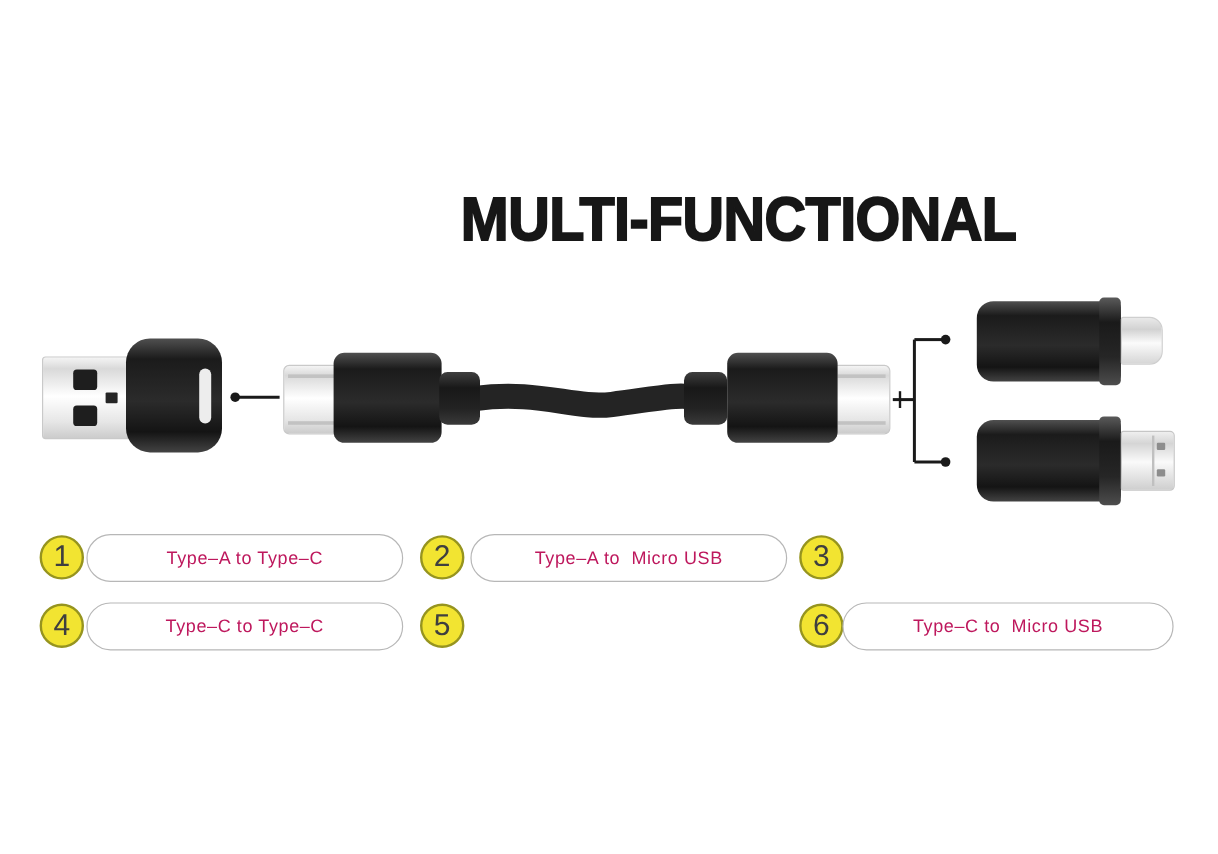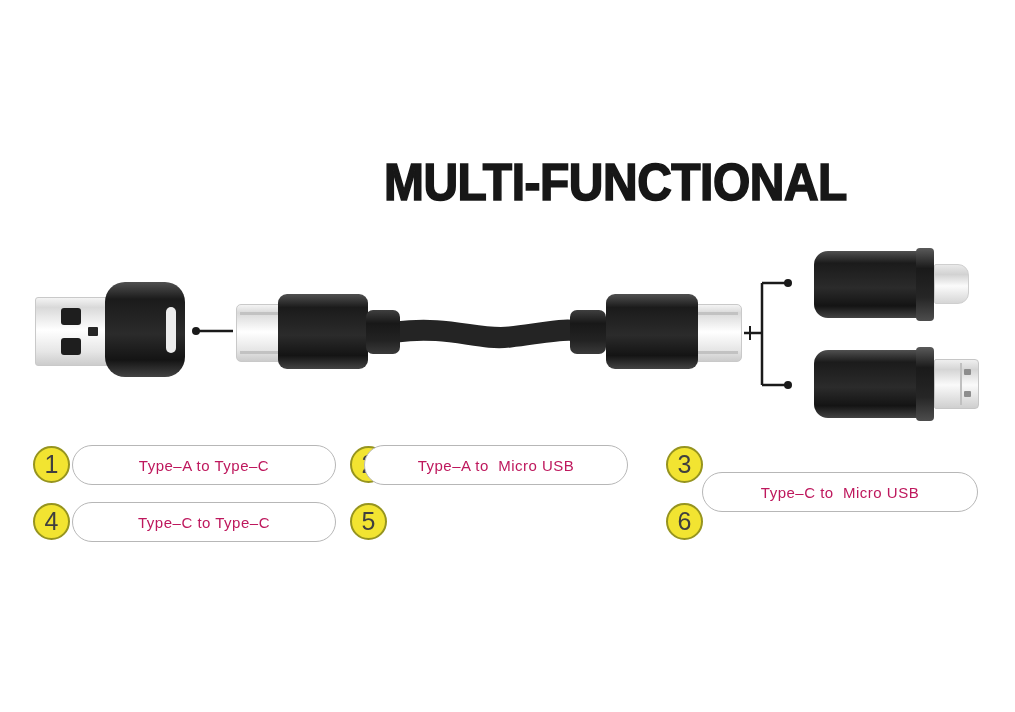--- a/index.html
+++ b/index.html
@@ -145,21 +145,21 @@
   <div class="combo-circle" style="left:33px; top:446px;">
     <span>1</span>
   </div>
   <div class="combo-pill" style="left:72px; top:445px; width:264px;">
     <span class="label">Type–A to Type–C</span>
   </div>
 
   <div class="combo-circle" style="left:350px; top:446px;">
     <span>2</span>
   </div>
-  <div class="combo-pill" style="left:364px; top:445px; width:264px;justify-content:center;">
+  <div class="combo-pill" style="left:392px; top:445px; width:264px;justify-content:center;">
     <span class="label">Type–A to  Micro USB</span>
   </div>
 
   <div class="combo-circle" style="left:666px; top:446px;">
     <span>3</span>
   </div>
 
   <div class="combo-circle" style="left:33px; top:503px;">
     <span>4</span>
   </div>
@@ -167,17 +167,17 @@
     <span class="label">Type–C to Type–C</span>
   </div>
 
   <div class="combo-circle" style="left:350px; top:503px;">
     <span>5</span>
   </div>
 
   <div class="combo-circle" style="left:666px; top:503px;">
     <span>6</span>
   </div>
-  <div class="combo-pill" style="left:702px; top:472px; width:276px;">
+  <div class="combo-pill" style="left:702px; top:502px; width:276px;">
     <span class="label">Type–C to  Micro USB</span>
   </div>
 
 </div>
 
 </body></html>

